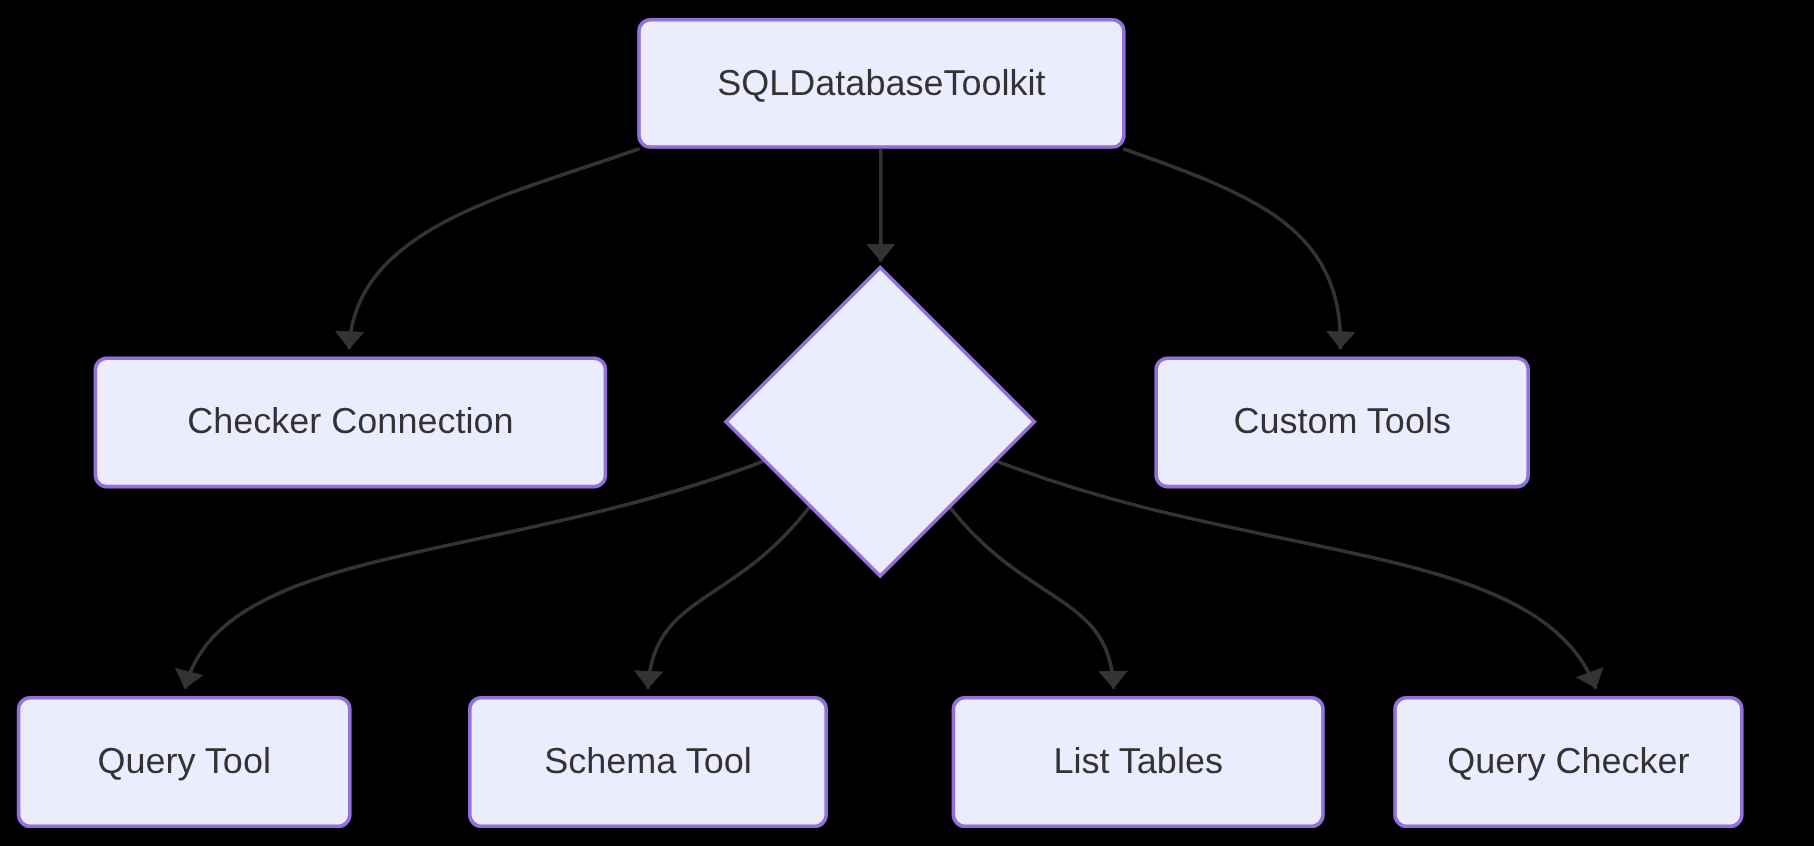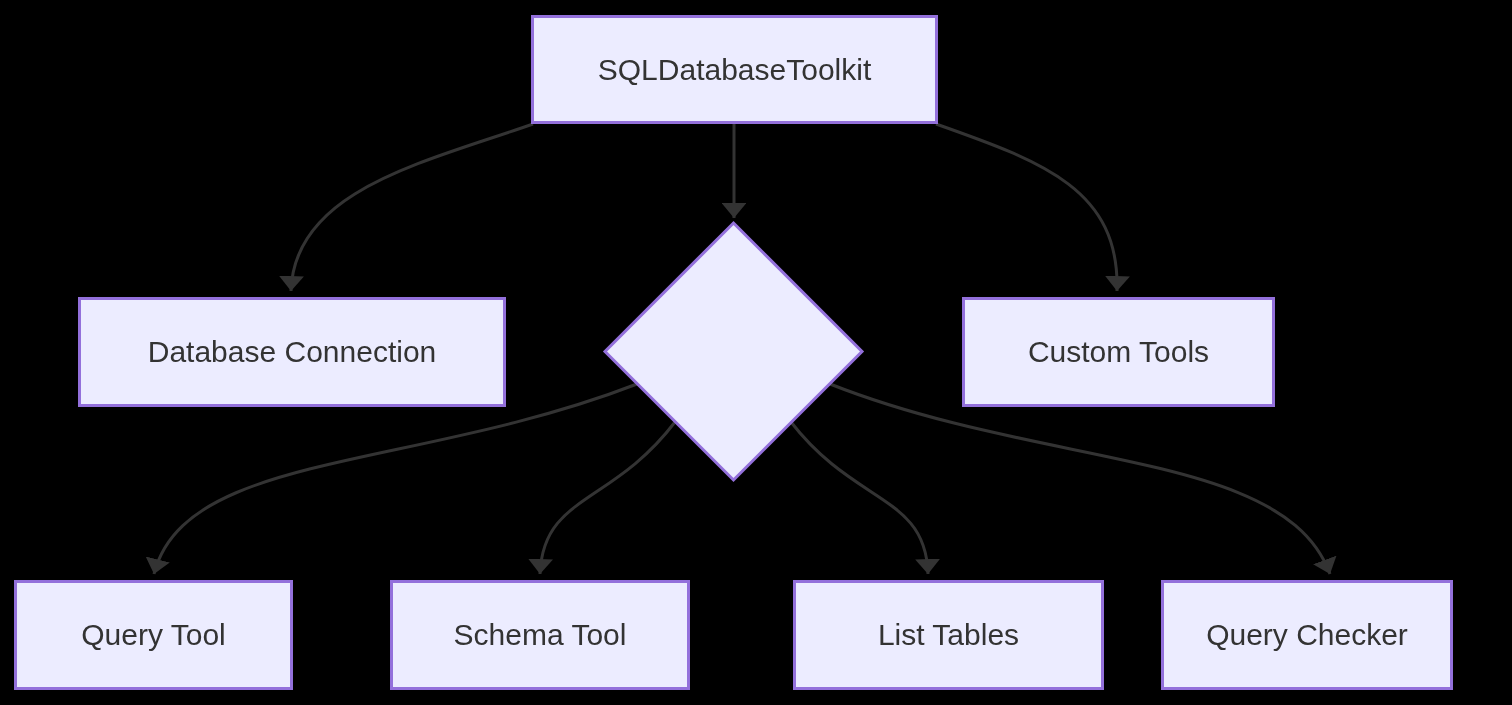--- a/index.html
+++ b/index.html
@@ -34,20 +34,21 @@
   .arrowhead { fill: var(--edge-color); stroke: none; }
   .node {
     position: absolute;
     display: flex;
     align-items: center;
     justify-content: center;
     color: var(--text-color);
     font-size: 30px;
     line-height: 1.2;
     white-space: nowrap;
+    border-radius: 11px;
   }
   .node.rect {
     background: var(--node-fill);
     border: 3px solid var(--node-border);
   }
   .node.diamond-wrap { background: transparent; }
   .node.diamond-wrap svg { position: absolute; left: 0; top: 0; }
   .node.diamond-wrap polygon {
     fill: var(--node-fill);
     stroke: var(--node-border);
@@ -74,21 +75,21 @@
     <path class="edge" marker-end="url(#arrow)" d="M 675 422 C 612 505, 543 495, 540 574"></path>
     <path class="edge" marker-end="url(#arrow)" d="M 791 422 C 855 505, 926 495, 928 574"></path>
     <path class="edge" marker-end="url(#arrow)" d="M 830 384 C 1048 470, 1284 450, 1330 574"></path>
   </svg>
 
   <div class="node rect" style="left:531px; top:15px; width:407px; height:109px;">
     <span class="label">SQLDatabaseToolkit</span>
   </div>
 
   <div class="node rect" style="left:78px; top:297px; width:428px; height:110px;">
-    <span class="label">Database Connection</span>
+    <span class="label">Checker Connection</span>
   </div>
 
   <div class="node diamond-wrap" style="left:602px; top:220px; width:263px; height:263px;">
     <svg width="263" height="263" viewBox="0 0 263 263">
       <polygon points="131.5,3 260,131.5 131.5,260 3,131.5"></polygon>
     </svg>
   </div>
 
   <div class="node rect" style="left:962px; top:297px; width:313px; height:110px;">
     <span class="label">Custom Tools</span>

